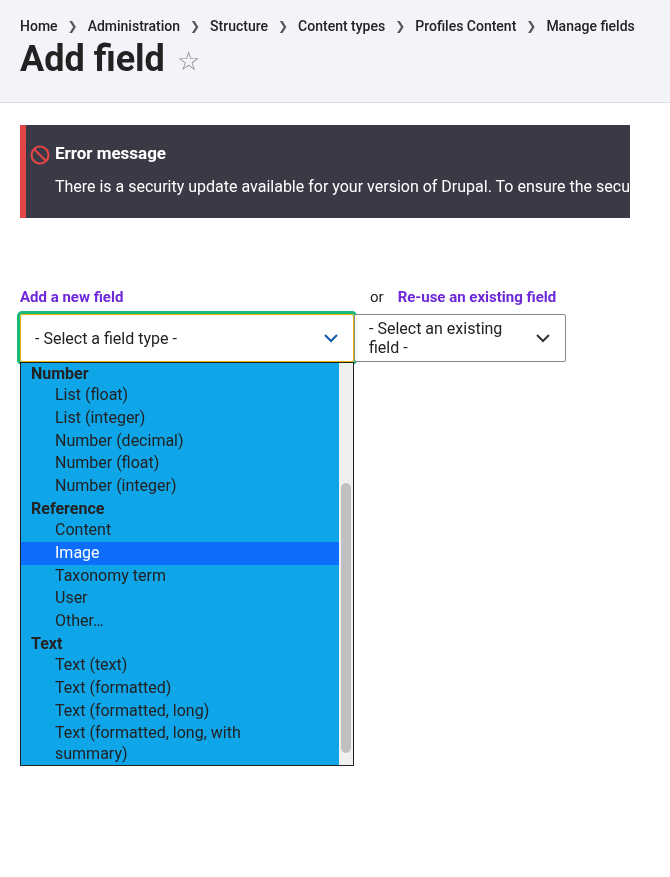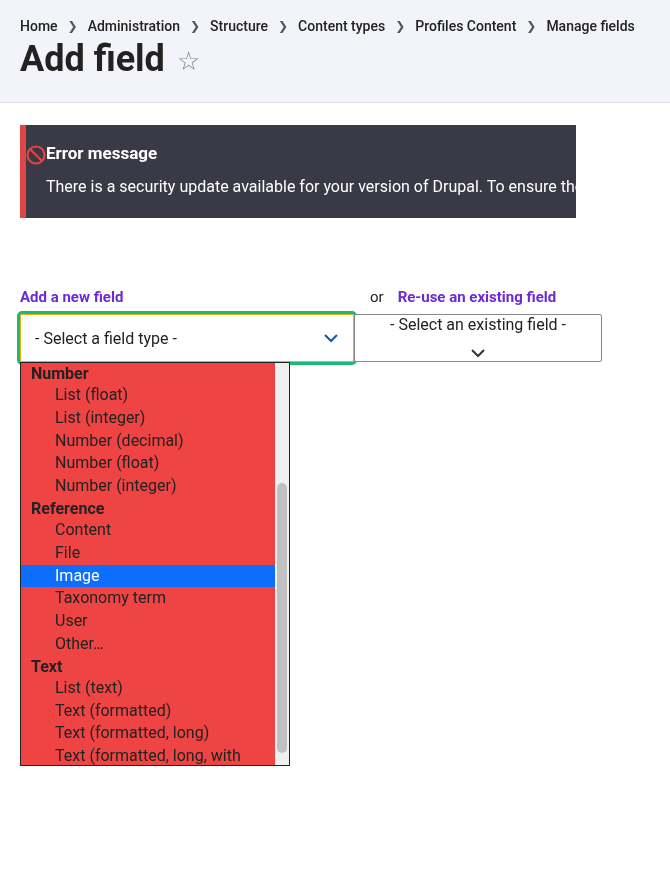--- a/index.html
+++ b/index.html
@@ -55,21 +55,21 @@
     .content-region {
       padding: 22px 0 0 20px;
     }
     .error-box {
       display: flex;
       background: #3a3a47;
       border-left: 6px solid #e24545;
       padding: 18px 0 22px 0;
       color: #fff;
       margin-bottom: 70px;
-      width: 556px;
+      width: 610px;
     }
     .error-icon-col {
       width: 60px;
       display: flex;
       justify-content: center;
       padding-top: 2px;
     }
     .error-icon {
       color: #e24545;
     }
@@ -130,36 +130,35 @@
       width: 334px;
       border: 1px solid #eab308;
       outline: 3px solid #1ab97a;
       outline-offset: 0;
       border-radius: 2px;
     }
     .select-new .chevron {
       color: #0e5aa7;
     }
     .select-existing {
-      width: 248px;
-      flex-direction: column;
+      width: 212px;
     }
     .select-existing .chevron {
       color: #333;
     }
     .chevron {
       font-size: 14px;
     }
     .dropdown {
       position: absolute;
       top: 74px;
       left: 0;
-      width: 270px;
+      width: 334px;
       border: 1px solid #222;
-      background: #ef4444;
+      background: #0ea5e9;
       z-index: 10;
       max-height: 404px;
       overflow-y: auto;
       display: flex;
     }
     .dropdown-list {
       flex: 1;
     }
     .dropdown-optgroup {
       font-weight: 700;
@@ -250,28 +249,27 @@
         <div class="dropdown-list">
           <div class="dropdown-optgroup">Number</div>
           <div class="dropdown-option">List (float)</div>
           <div class="dropdown-option">List (integer)</div>
           <div class="dropdown-option">Number (decimal)</div>
           <div class="dropdown-option">Number (float)</div>
           <div class="dropdown-option">Number (integer)</div>
 
           <div class="dropdown-optgroup">Reference</div>
           <div class="dropdown-option">Content</div>
-          <div class="dropdown-option">File</div>
           <div class="dropdown-option highlighted">Image</div>
           <div class="dropdown-option">Taxonomy term</div>
           <div class="dropdown-option">User</div>
           <div class="dropdown-option">Other…</div>
 
           <div class="dropdown-optgroup">Text</div>
-          <div class="dropdown-option">List (text)</div>
+          <div class="dropdown-option">Text (text)</div>
           <div class="dropdown-option">Text (formatted)</div>
           <div class="dropdown-option">Text (formatted, long)</div>
           <div class="dropdown-option">Text (formatted, long, with summary)</div>
 
         </div>
         <div class="scrollbar">
           <div class="scrollbar-thumb"></div>
         </div>
       </div>
     </div>

